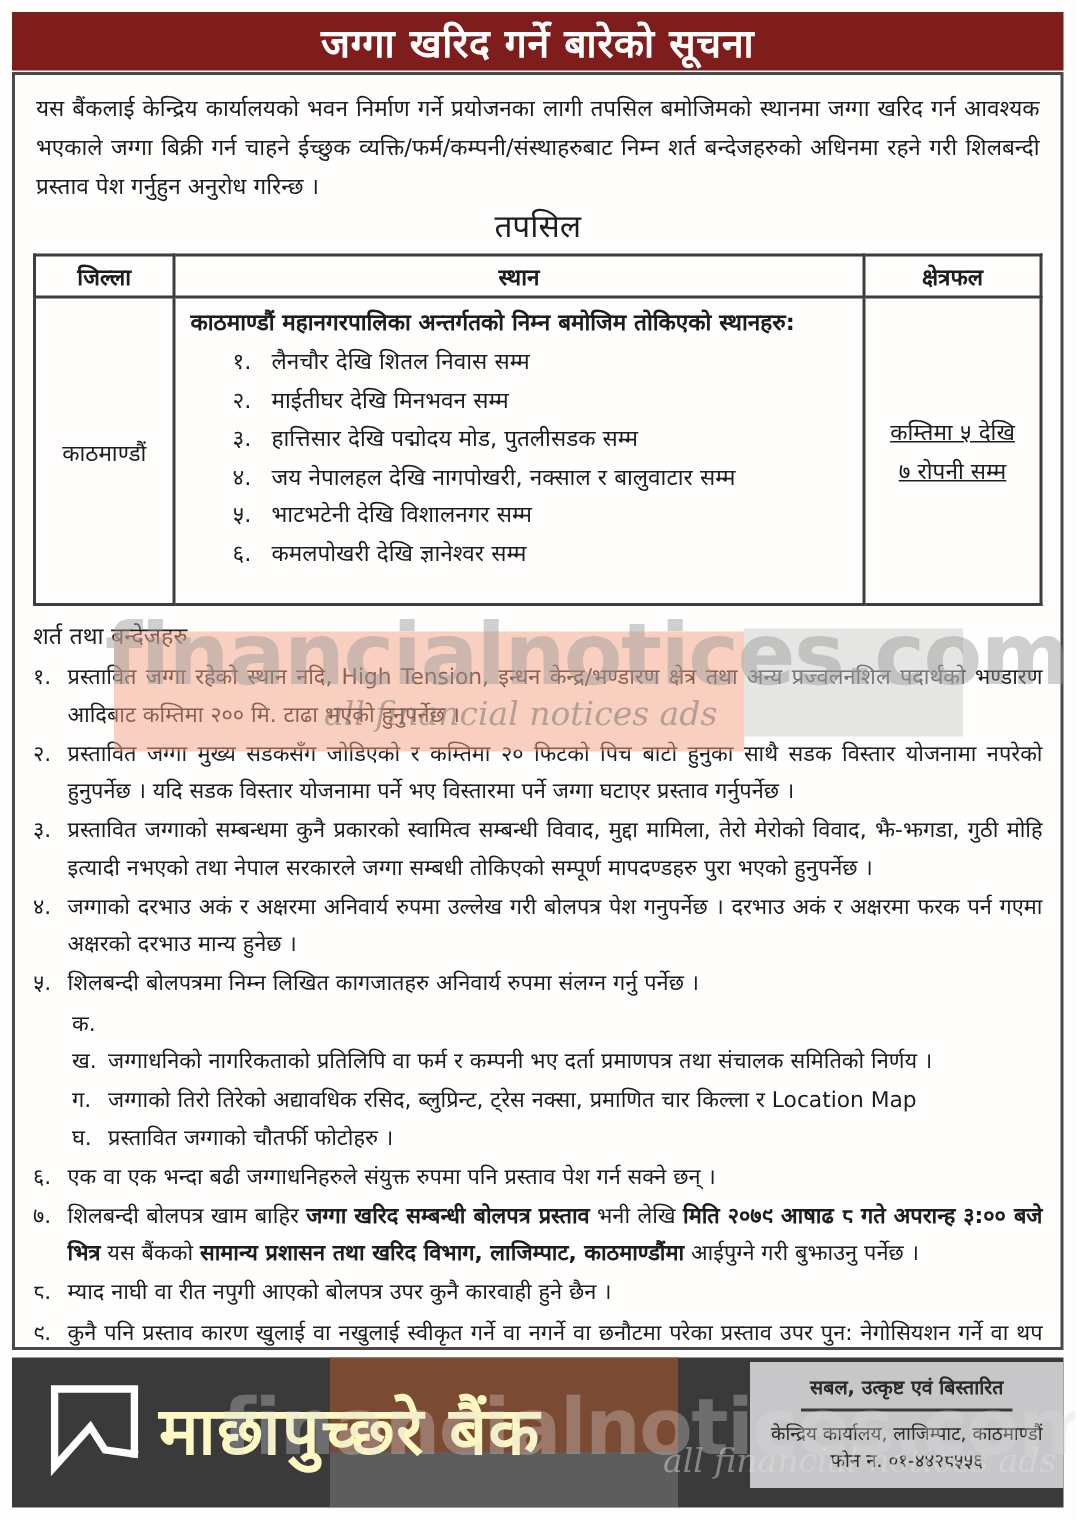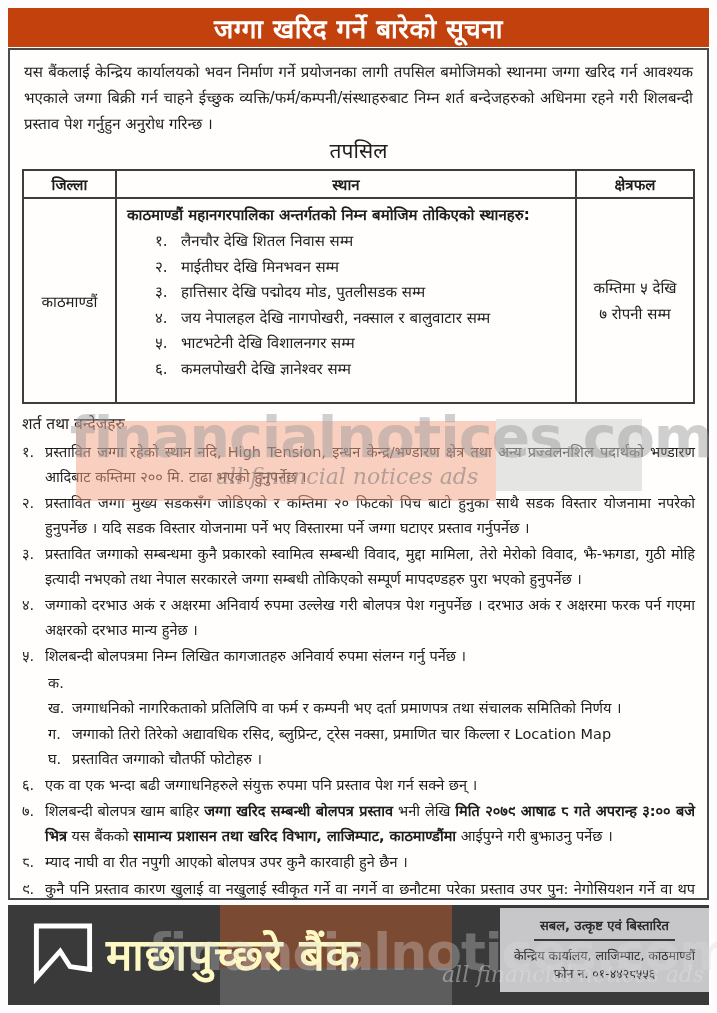--- a/index.html
+++ b/index.html
@@ -3,41 +3,41 @@
 <meta charset="utf-8">
 <style>
   * { margin:0; padding:0; box-sizing:border-box; }
   html,body { background:#ffffff; }
   body { font-family:"DejaVu Sans", sans-serif; }
   .page { position:relative; width:717px; height:1013px; background:#fdfdfd; overflow:hidden; margin:0 auto; }
 
   
   .header-bar {
     position:absolute; left:8px; top:8px; width:701px; height:39px;
-    background:#c2410c; color:#ffffff;
+    background:#7f1d1d; color:#ffffff;
     display:flex; align-items:center; justify-content:center;
     font-size:26px; font-weight:bold; letter-spacing:0.5px;
   }
 
   
   .content-box {
     position:absolute; left:8px; top:48px; width:701px; height:852px;
     border:2px solid #4a4a4a; background:#fffefd; color:#1d1d1d;
     padding:7px 12px 4px 12px; overflow:hidden;
   }
   .intro { font-size:15px; line-height:26px; text-align:justify; margin:2px 2px 0 2px; }
   .tapasil { text-align:center; font-size:21px; line-height:25px; margin:2px 0 5px 0; }
 
   table.loc-table { width:100%; border-collapse:collapse; font-size:15px; color:#1d1d1d; table-layout:fixed; }
   table.loc-table th, table.loc-table td { border:2px solid #3d3d3d; vertical-align:middle; }
   table.loc-table th { font-weight:bold; padding:3px 2px; }
   col.c-district { width:93px; } col.c-area { width:118px; }
   td.cell-district { text-align:center; }
   td.cell-location { padding:4px 6px 20px 10px; }
-  td.cell-area { text-align:center; line-height:26px; }
+  td.cell-area { text-align:center; line-height:26px;text-decoration:underline; }
   .loc-heading { font-weight:bold; line-height:25px; margin-bottom:1px; }
   .loc-item { display:flex; line-height:25.5px; margin-left:28px; }
   .loc-item .num { width:26px; flex:none; }
 
   .cond-heading { font-weight:normal; font-size:15.5px; line-height:26px; margin:7px 0 3px 0; }
   .cond { display:flex; font-size:14.5px; line-height:24.5px; margin-bottom:2px; }
   .cond .num { width:23px; flex:none; }
   .cond .txt { flex:1; text-align:justify; }
   .sub-item { display:flex; font-size:14.5px; line-height:24.5px; margin-left:26px; margin-bottom:1px; }
   .sub-item .num { width:24px; flex:none; }

